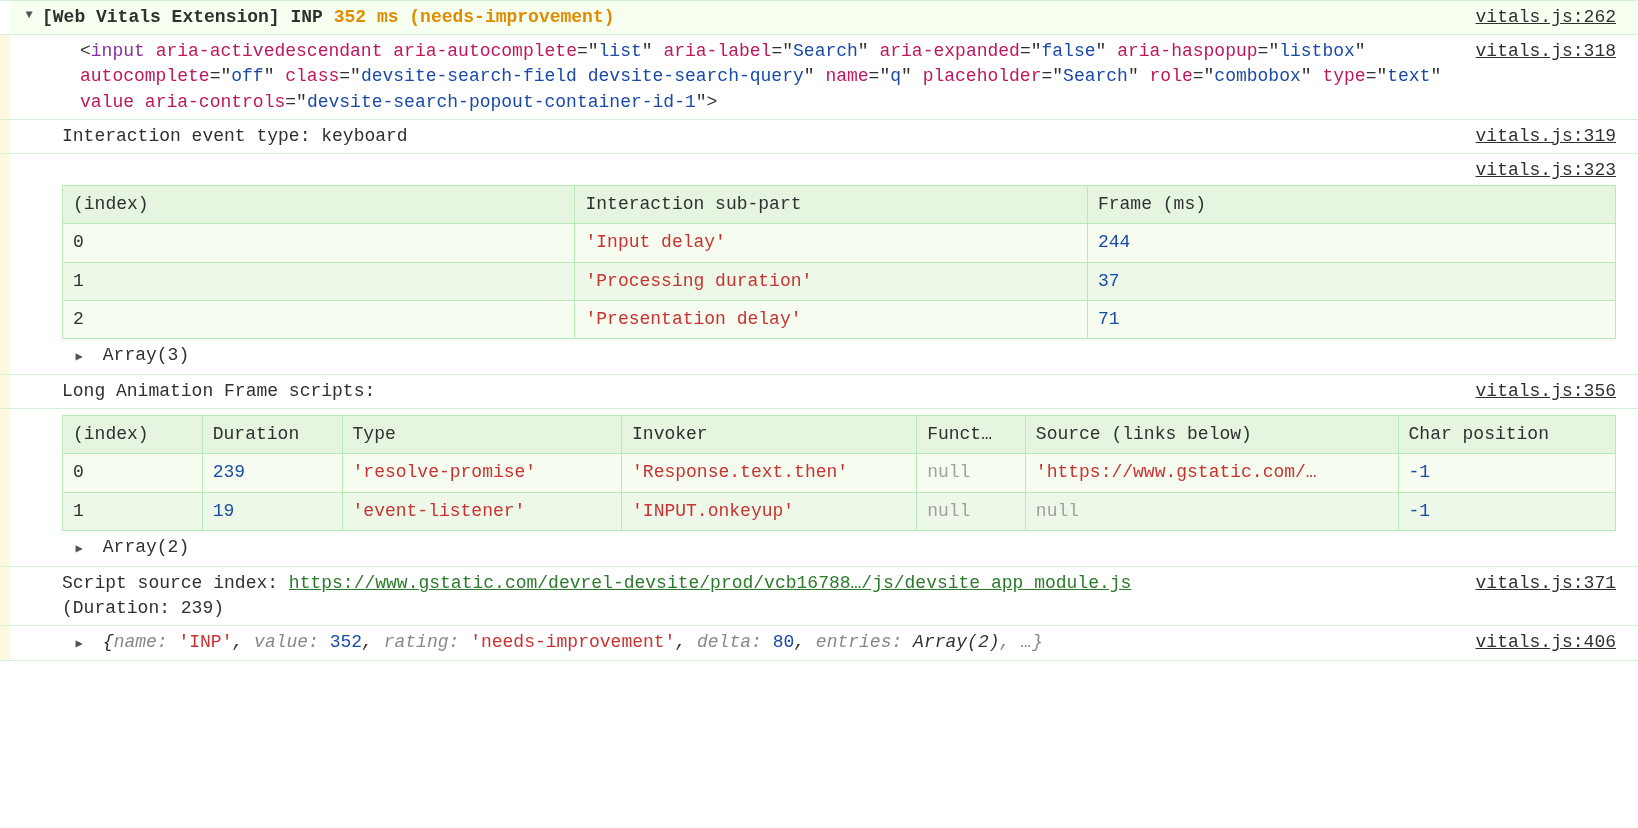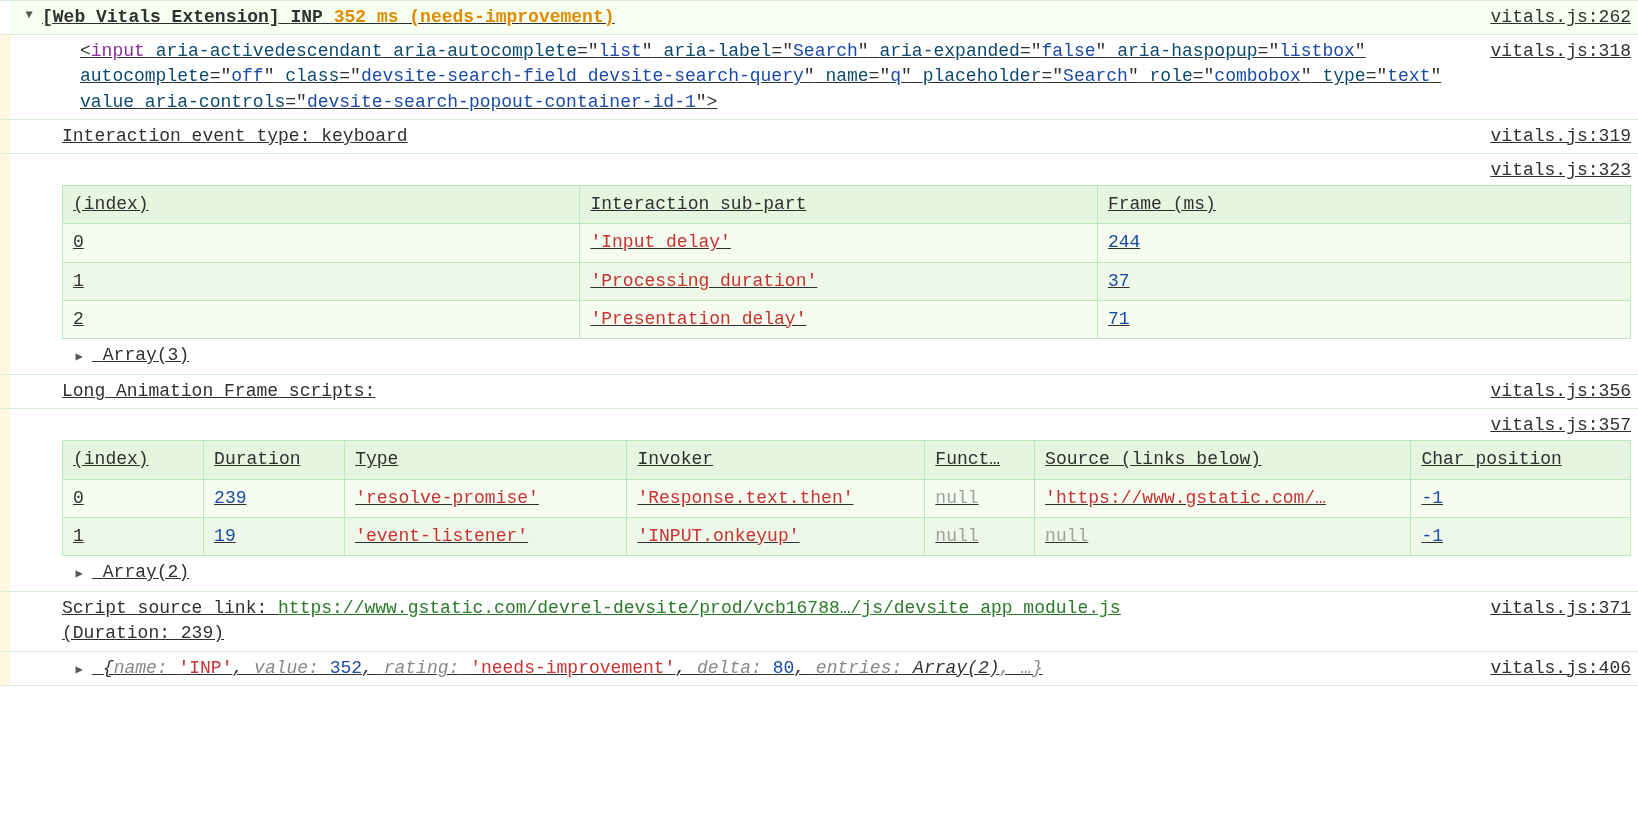--- a/index.html
+++ b/index.html
@@ -31,22 +31,21 @@
     border-right: 0;
     margin-right: 2px;
     align-self: stretch;
   }
   .gutter-bar.top {
     background: #fff;
   }
   .entry-content {
     flex: 1;
     min-width: 0;
-    padding: 4px 7px 4px 4px;
-    text-decoration: underline;
+    padding: 4px 22px 4px 4px;
   }
   .header-row {
     background: #f6fff0;
     display: flex;
     align-items: flex-start;
   }
   .header-row .entry-content {
     padding-left: 0;
   }
   .disclosure {
@@ -95,21 +94,21 @@
     white-space: nowrap;
   }
   .tbl th {
     background: #e6f5e0;
     font-weight: normal;
     color: #303030;
   }
   .tbl tr.even td { background: #f6fdf0; }
   .tbl tr.odd td { background: #eef8e8; }
   .c-tag { color: #882f9a; }
-  .c-attr { color: #0c4a6e; }
+  .c-attr { color: #be185d; }
   .c-val { color: #1a4aa8; }
   .c-punc { color: #303030; }
   .c-str { color: #c83232; }
   .c-num { color: #1a4aa8; }
   .c-null { color: #a0a0a0; }
   .c-key-i { color: #888; font-style: italic; }
   .vitals-metric { color: #e08b00; font-weight: bold; }
   .bold { font-weight: bold; color: #303030; }
   .array-toggle {
     padding: 4px 0 2px 0;
@@ -212,24 +211,20 @@
       <div class="line-body">
         <div class="msg">Long Animation Frame scripts:</div>
         <div class="src"><a href="#" class="source-link">vitals.js:356</a></div>
       </div>
     </div>
   </div>
 
   <div class="entry">
     <div class="gutter-bar"></div>
     <div class="entry-content indent-1">
-      <div class="line-body">
-        <div class="msg"></div>
-        <div class="src"><a href="#" class="source-link">vitals.js:357</a></div>
-      </div>
       <table class="tbl" id="tbl2">
         <colgroup>
           <col style="width:9%">
             <col style="width:9%">
             <col style="width:18%">
             <col style="width:19%">
           <col style="width:7%">
             <col style="width:24%">
             <col style="width:14%">
         </colgroup>
@@ -270,21 +265,21 @@
         <span>Array(2)</span>
       </div>
     </div>
   </div>
 
   <div class="entry">
     <div class="gutter-bar"></div>
     <div class="entry-content indent-1">
       <div class="line-body">
         <div class="msg">
-          <span>Script source link: </span>
+          <span>Script source index: </span>
           <a href="#" class="url">https://www.gstatic.com/devrel-devsite/prod/vcb16788…/js/devsite_app_module.js</a>
           <br>
           <span>(Duration: 239)</span>
         </div>
         <div class="src"><a href="#" class="source-link">vitals.js:371</a></div>
       </div>
     </div>
   </div>
 
   <div class="entry">

